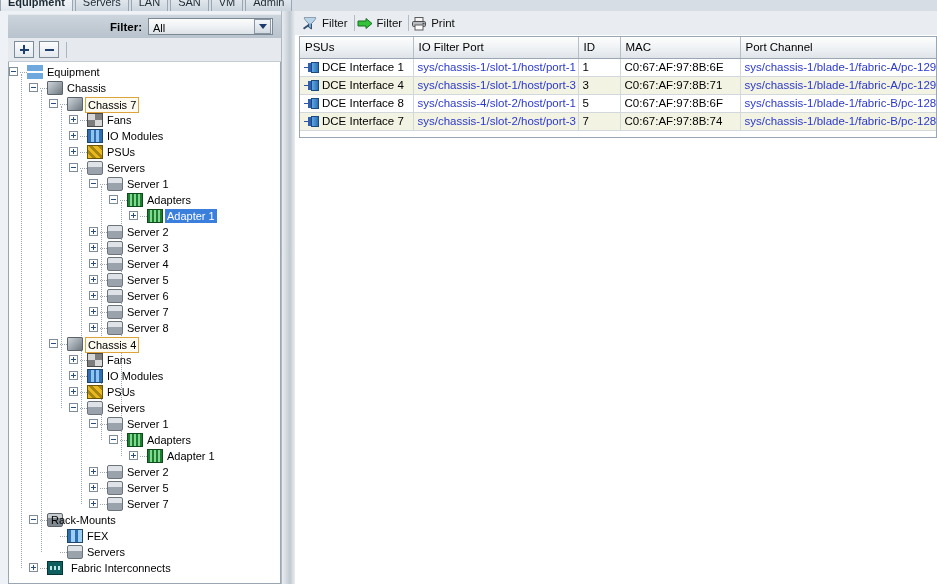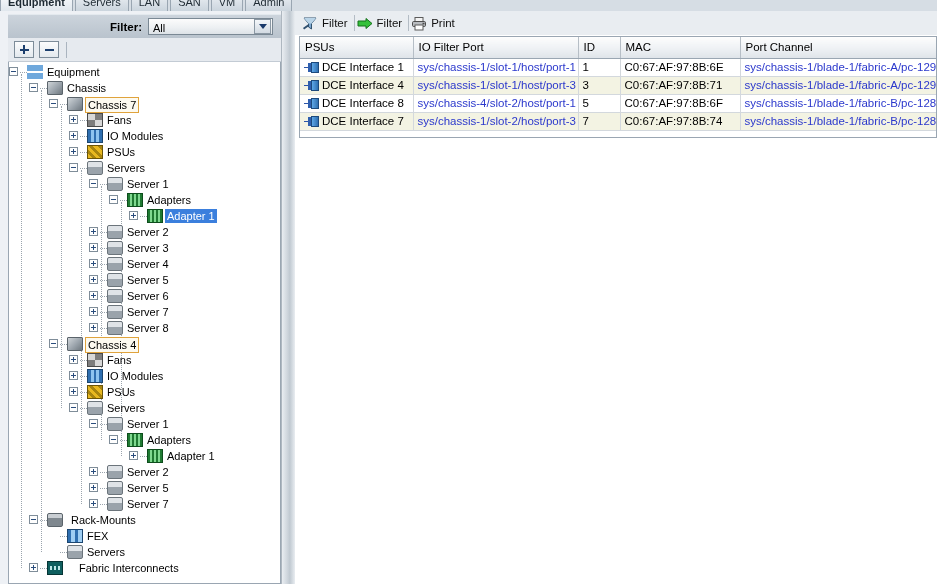--- a/index.html
+++ b/index.html
@@ -481,40 +481,40 @@
             <span class="tdot" style="left: 91px; top: 8px; width: 7px;"></span>
             <span class="ticon ic-server" style="left: 98px; top: 1px;"></span>
             <span class="tlabel" style="left: 116px; top: 1px;">Server 7</span>
           </div>
           <div class="tnode" style="position: absolute; left: 0px; right: 0px; top: 450px;">
             <span class="exp" style="left: 20px; top: 3px;">
               <span class="eh"></span>
             </span>
             <span class="tdot" style="left: 31px; top: 8px; width: 7px;"></span>
             <span class="ticon ic-rack" style="left: 38px; top: 1px;"></span>
-            <span class="tlabel" style="left: 60px; top: 1px;">Rack-Mounts</span>
+            <span class="tlabel" style="left: 40px; top: 1px;">Rack-Mounts</span>
           </div>
           <div class="tnode" style="position: absolute; left: 0px; right: 0px; top: 466px;">
             <span class="tdot" style="left: 51px; top: 8px; width: 7px;"></span>
             <span class="ticon ic-fex" style="left: 58px; top: 1px;"></span>
             <span class="tlabel" style="left: 76px; top: 1px;">FEX</span>
           </div>
           <div class="tnode" style="position: absolute; left: 0px; right: 0px; top: 482px;">
             <span class="tdot" style="left: 51px; top: 8px; width: 7px;"></span>
             <span class="ticon ic-server" style="left: 58px; top: 1px;"></span>
             <span class="tlabel" style="left: 76px; top: 1px;">Servers</span>
           </div>
           <div class="tnode" style="position: absolute; left: 0px; right: 0px; top: 498px;">
             <span class="exp" style="left: 20px; top: 3px;">
               <span class="eh"></span>
               <span class="ev"></span>
             </span>
             <span class="tdot" style="left: 31px; top: 8px; width: 7px;"></span>
             <span class="ticon ic-fi" style="left: 38px; top: 1px;"></span>
-            <span class="tlabel" style="left: 68px; top: 1px;">Fabric Interconnects</span>
+            <span class="tlabel" style="left: 60px; top: 1px;">Fabric Interconnects</span>
           </div>
         </div>
     </div>
   </div>
 
   <div class="vsplit-mid"></div>
 
   <div class="rightpane">
 
     <div class="rtoolbar">

